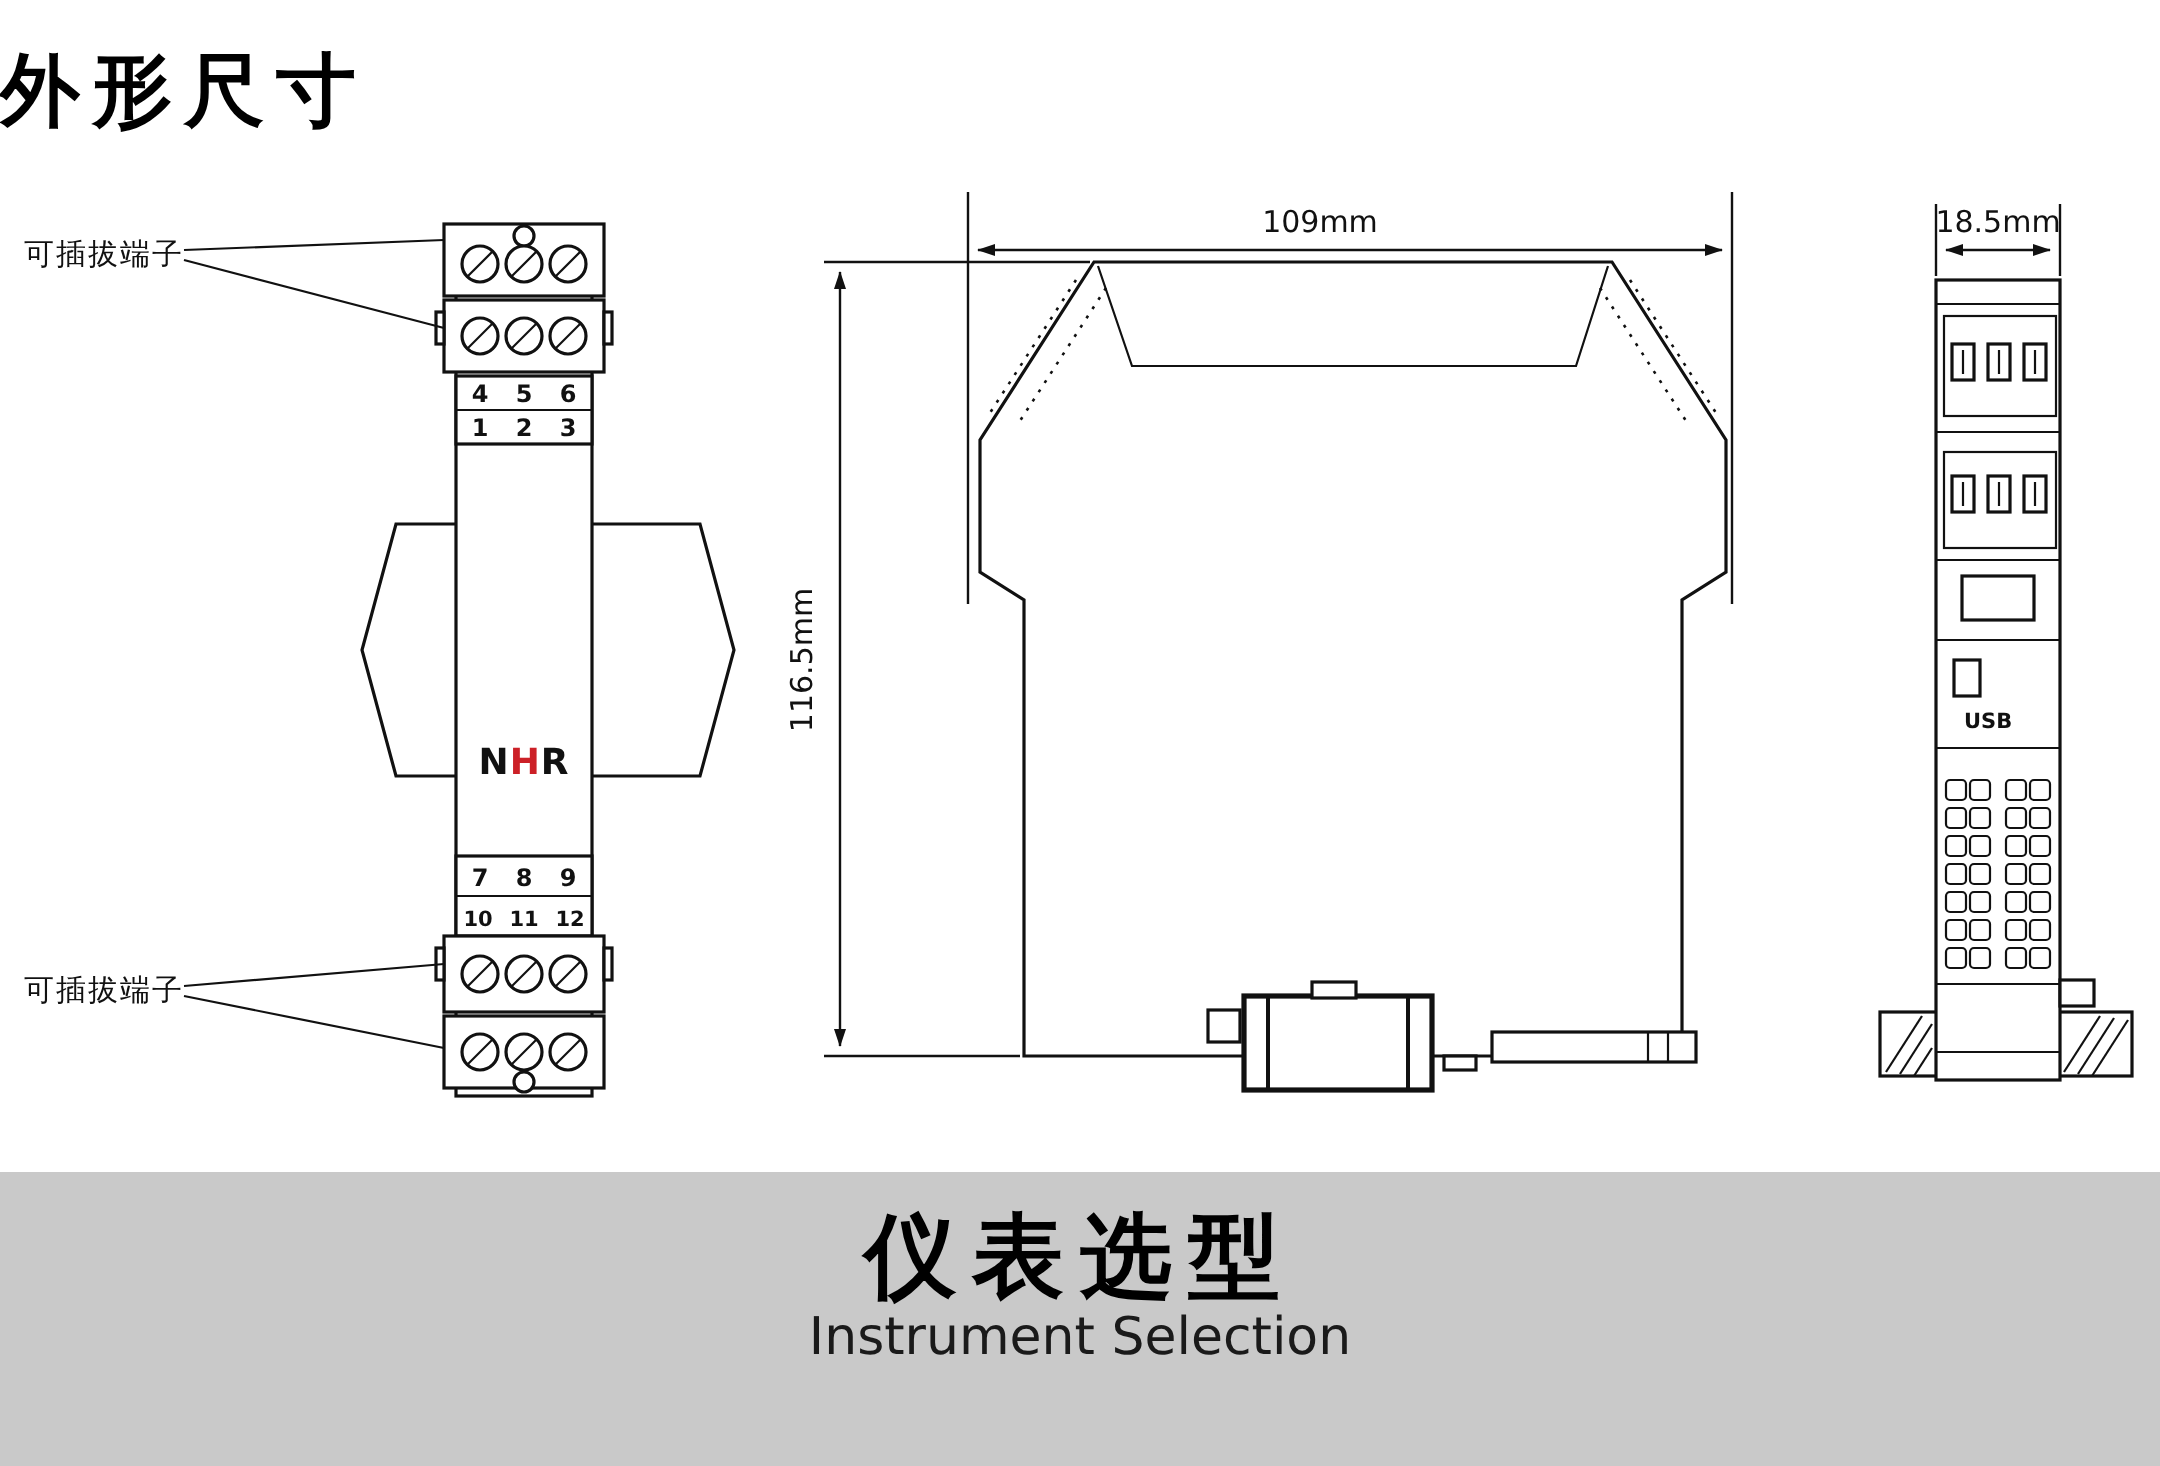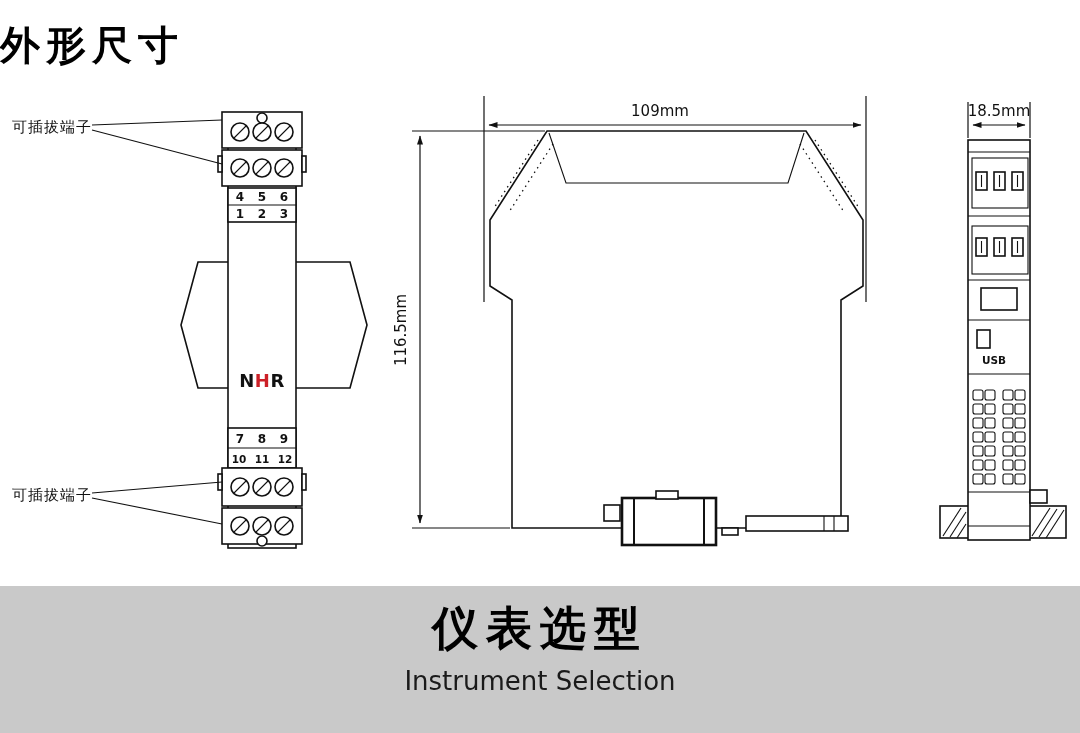--- a/index.html
+++ b/index.html
@@ -5,21 +5,21 @@
   html,body{margin:0;padding:0;background:#fff;}
   .page{position:relative;width:1080px;height:733px;background:#fff;overflow:hidden;
         font-family:"DejaVu Sans","Liberation Sans",sans-serif;}
   .title{position:absolute;top:18px;left:0;width:100%;text-align:left;
          font-size:40px;font-weight:bold;letter-spacing:6px;color:#000;}
   svg.drawing{position:absolute;top:80px;left:0;}
   .footer{position:absolute;left:0;top:586px;width:1080px;height:147px;
           background:#c9c9c9;text-align:center;}
   .footer-title{font-size:46px;font-weight:bold;letter-spacing:8px;color:#000;
                 margin-top:16px;line-height:1.15;}
-  .footer-sub{font-size:26px;color:#1a1a1a;margin-top:12px;line-height:1.1;}
+  .footer-sub{font-size:26px;color:#1a1a1a;margin-top:0;line-height:1.1;}
   .sw  {stroke:#111;stroke-width:1.6;fill:#fff;}
   .thin{stroke:#111;stroke-width:1.1;fill:none;}
   .thik{stroke:#111;stroke-width:2.6;fill:#fff;}
   .dim {stroke:#111;stroke-width:1.2;fill:none;}
   .dot {stroke:#111;stroke-width:1.3;fill:none;stroke-dasharray:1.5 4;}
   .dimtxt{font:15px "DejaVu Sans",sans-serif;fill:#111;}
   .numtxt{font:bold 12px "DejaVu Sans",sans-serif;fill:#111;}
   .numtxt2{font:bold 10.5px "DejaVu Sans",sans-serif;fill:#111;}
   .lbltxt{font:15px "DejaVu Sans",sans-serif;fill:#111;letter-spacing:1px;}
   .usbtxt{font:bold 10.5px "DejaVu Sans",sans-serif;fill:#111;}

